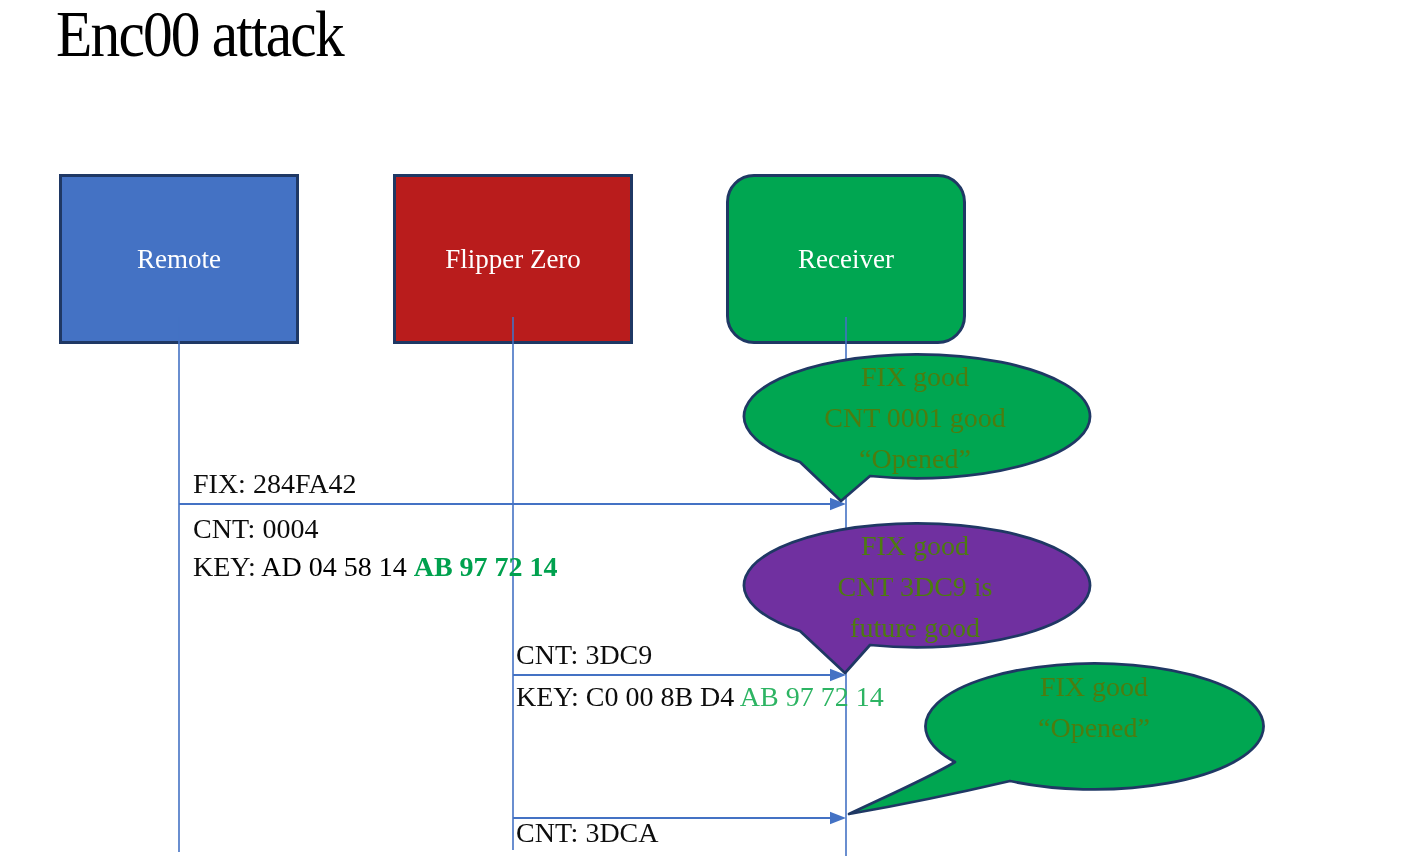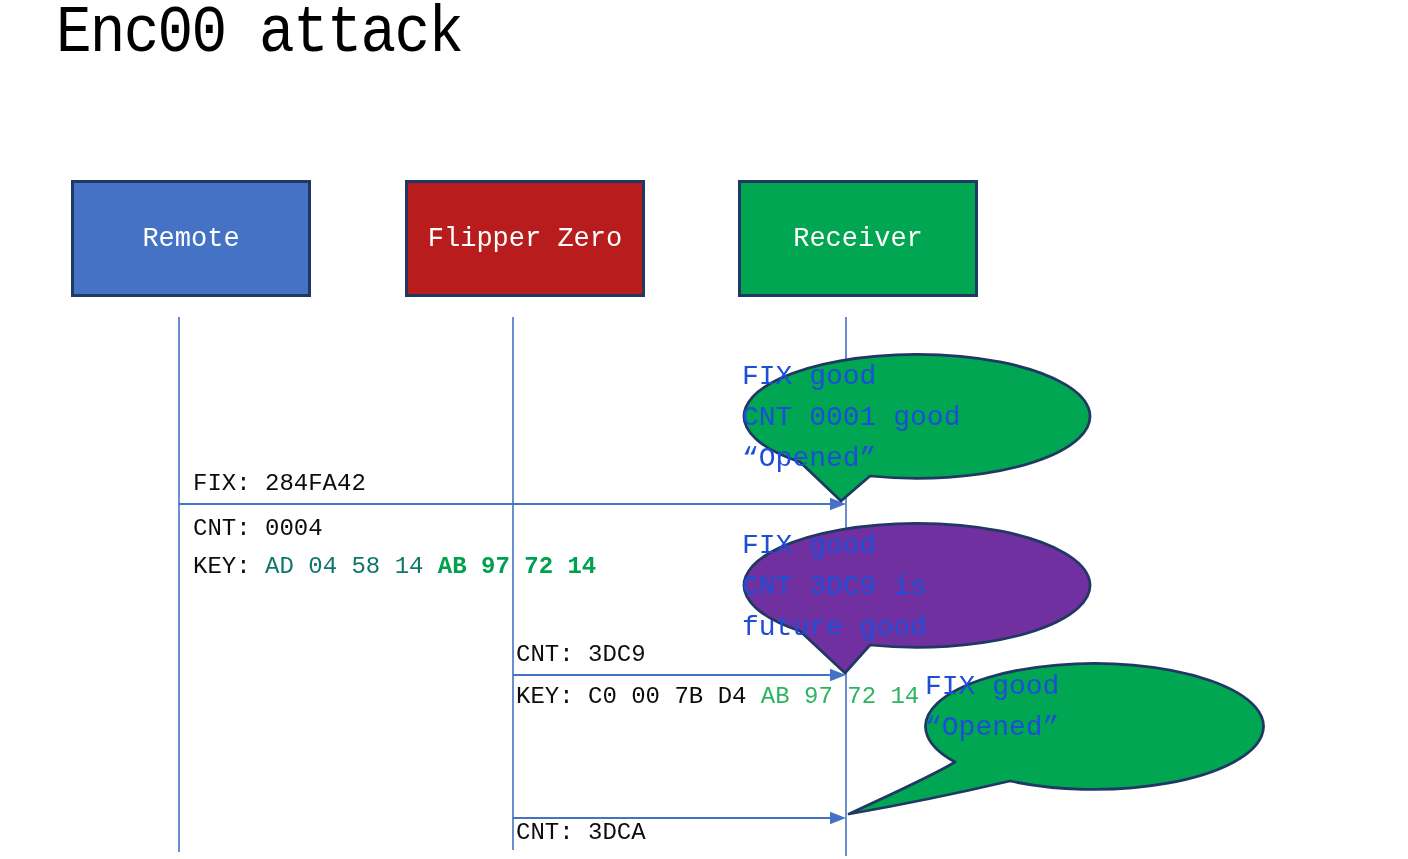--- a/index.html
+++ b/index.html
@@ -2,76 +2,76 @@
 <html><head>
 <meta charset="utf-8">
 <style>
   html, body { margin: 0; padding: 0; background: #ffffff; }
   .slide {
     position: relative;
     width: 1408px;
     height: 859px;
     background: #ffffff;
     overflow: hidden;
-    font-family: Liberation Mono, monospace;
+    font-family: Liberation Serif, serif;
   }
   .title {
     position: absolute;
     left: 56px;
     top: -4px;
     margin: 0;
     font-size: 66px;
     font-weight: 300;
     letter-spacing: -2px;
     color: #000000;
     transform: scaleX(0.9);
     transform-origin: left top;
     white-space: nowrap;
   }
   .actor {
     position: absolute;
-    top: 180px;
+    top: 174px;
     width: 240px;
-    height: 117px;
+    height: 170px;
     border: 3px solid #1F3864;
     box-sizing: border-box;
     display: flex;
     align-items: center;
     justify-content: center;
     color: #ffffff;
     font-size: 27px;
-    margin-left: 12px;
   }
   .actor-remote   { left: 59px;  background: #4472C4; }
   .actor-flipper  { left: 393px; background: #b91c1c; }
-  .actor-receiver { left: 726px; background: #00A651; }
+  .actor-receiver { left: 726px; background: #00A651; border-radius: 28px; }
   svg.overlay {
     position: absolute;
     left: 0; top: 0;
     width: 1408px; height: 859px;
   }
   .lifeline { stroke: #4472C4; stroke-width: 1.6; fill: none; }
   .msg-line { stroke: #4472C4; stroke-width: 2; fill: none; }
   .msg-head { fill: #4472C4; stroke: none; }
   .bubble   { stroke: #1F3864; stroke-width: 2.75; stroke-linejoin: round; }
   .msg {
     position: absolute;
-    font-size: 24px;
+    font-size: 28px;
     line-height: 30px;
     color: #0d0d0d;
     white-space: nowrap;
   }
-  .key-red        { color: #0f766e; }
+  .key-red        { color: #000000; }
   .key-green-bold { color: #00A14E; font-weight: bold; }
   .key-green      { color: #2DB463; }
   .callout-text {
     position: absolute;
-    color: #1d4ed8;
+    color: #4d7c0f;
     font-size: 28px;
     line-height: 41px;
+    text-align: center;
     white-space: nowrap;
   }
 </style>
 </head>
 <body>
 
 <div class="slide">
 
   <h1 class="title">Enc00 attack</h1>
 
@@ -115,21 +115,21 @@
     <span>CNT: 0004</span>
   </div>
   <div class="msg" style="left:193px; top:552px;">
     <span>KEY: </span><span class="key-red">AD 04 58 14 </span><span class="key-green-bold">AB 97 72 14</span>
   </div>
 
   <div class="msg" style="left:516px; top:640px;">
     <span>CNT: 3DC9</span>
   </div>
   <div class="msg" style="left:516px; top:682px;">
-    <span>KEY: C0 00 7B D4 </span><span class="key-green">AB 97 72 14</span>
+    <span>KEY: C0 00 8B D4 </span><span class="key-green">AB 97 72 14</span>
   </div>
 
   <div class="msg" style="left:516px; top:818px;">
     <span>CNT: 3DCA</span>
   </div>
 
   <div class="callout-text" style="left:742px; top:356px; width:346px;">
     <div>FIX good</div>
     <div>CNT 0001 good</div>
     <div>“Opened”</div>

